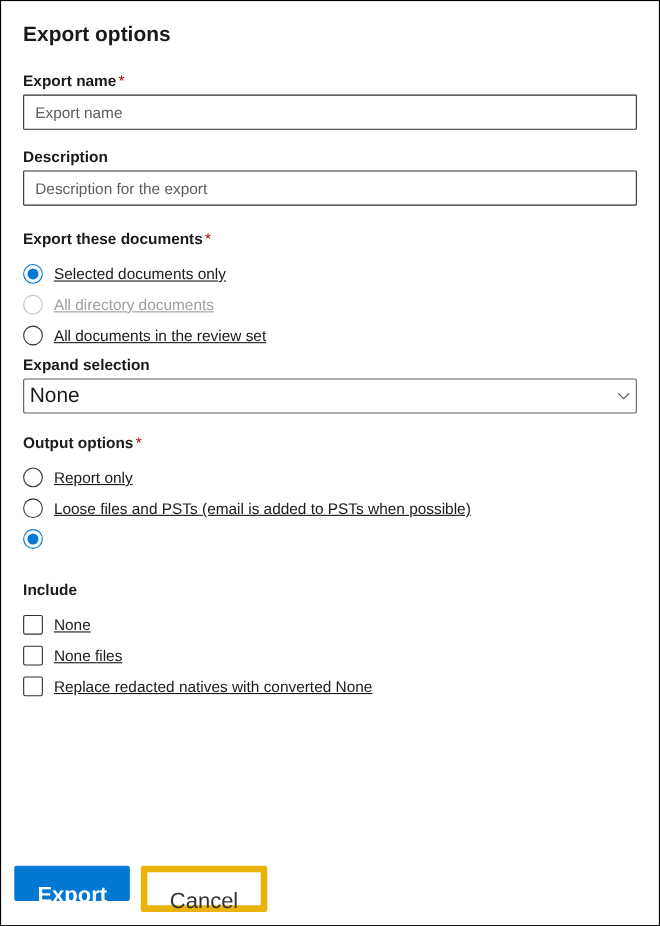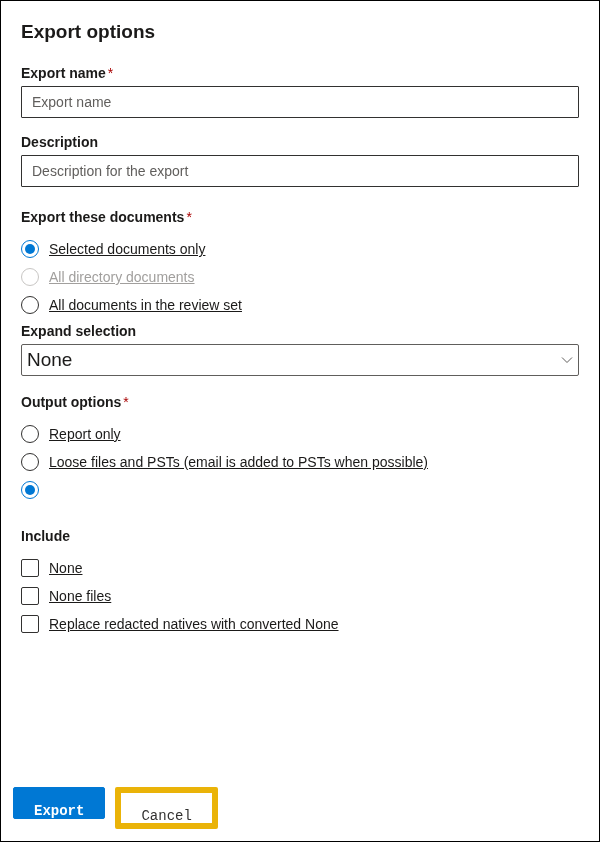--- a/index.html
+++ b/index.html
@@ -108,22 +108,22 @@
     .footer {
       position: absolute;
       bottom: 12px;
       left: 12px;
       display: flex;
       gap: 10px;
     }
     .btn {
       height: 32px;
       padding: 15px 20px;
-      font-size: 14px;
-      font-family: Liberation Mono, monospace;
+      font-size: 20px;
+      font-family: Liberation Sans, sans-serif;
       cursor: pointer;
       border-radius: 2px;
     }
     .btn-primary {
       background: #0078d4;
       color: #fff;
       border: 1px solid #0078d4;
       font-weight: 600;
     }
     .btn-default {

